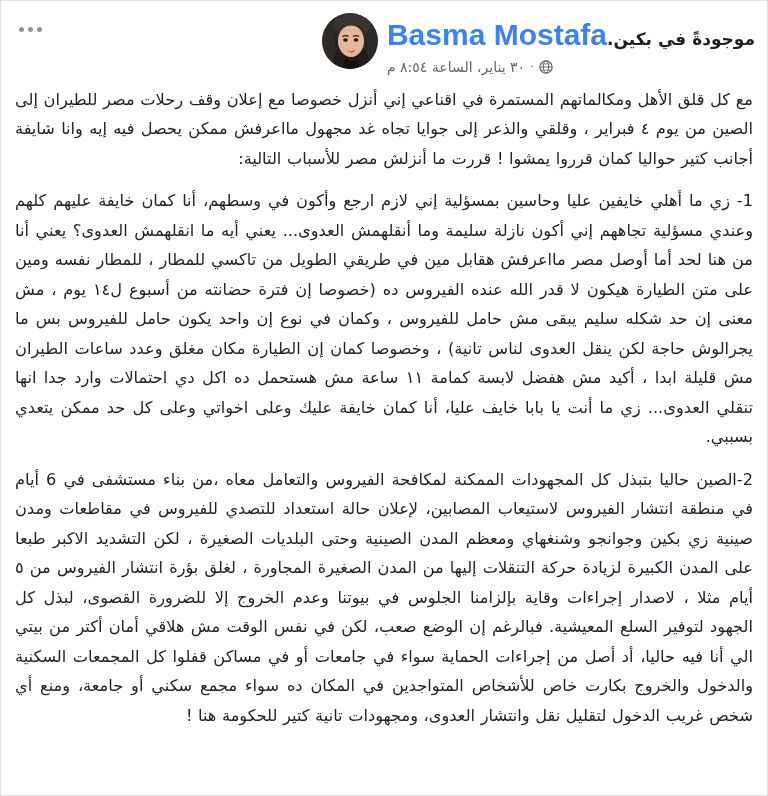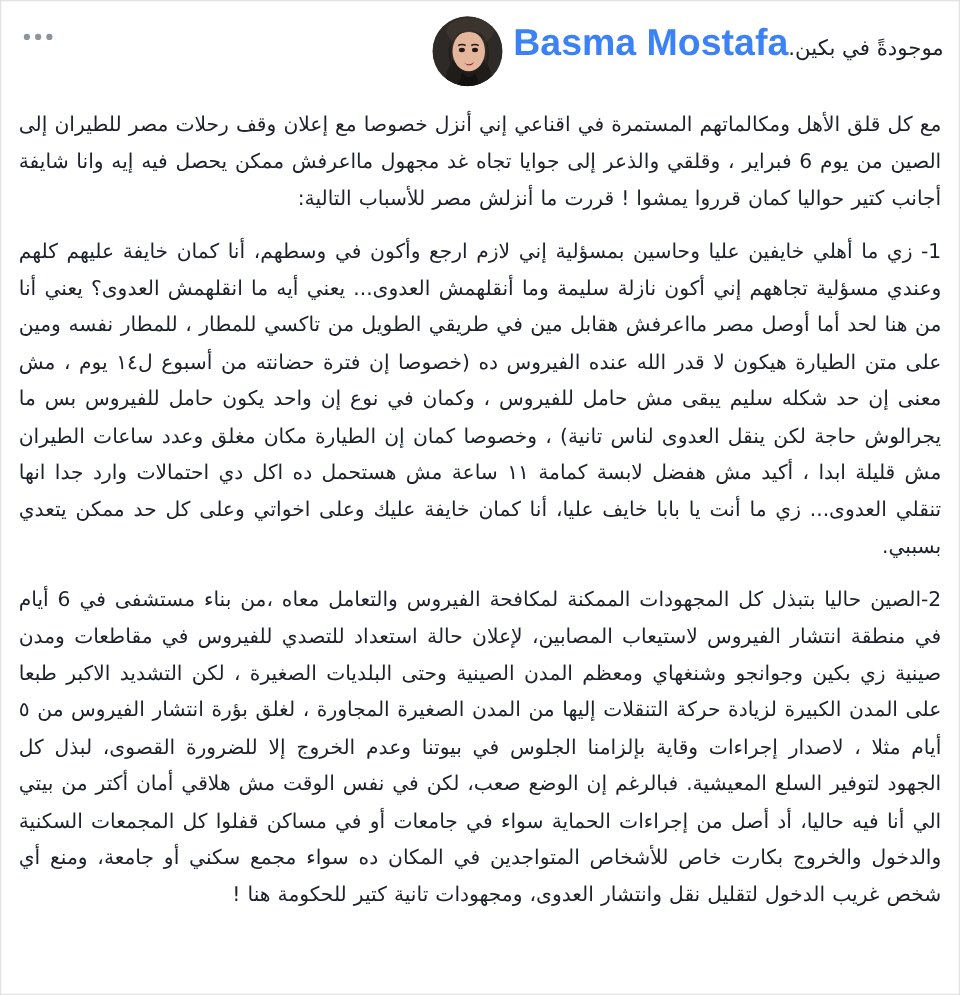--- a/index.html
+++ b/index.html
@@ -92,21 +92,21 @@
   .name-line .author {
     font-family: Liberation Sans, sans-serif;
     font-weight: bold;
     color: #3b82f6;
     font-size: 30px;
     direction: ltr;
     display: inline-block;
   }
   .name-line .subtitle {
     font-family: "DejaVu Sans", sans-serif;
-    font-weight: normal;
+    font-weight: bold;
     color: #1d2129;
     font-size: 17px;
     margin-right: 4px;
   }
 
   .meta-line {
     margin-top: 5px;
     font-size: 14px;
     color: #616770;
     display: flex;
@@ -185,24 +185,37 @@
             <path d="M25 37 Q29 40 33.5 36.5 Q30 42 25 37 Z" fill="#9c2f33"></path>
             <path d="M24 45 C27 50 31 50 34 45 L38 56 L20 56 Z" fill="#141211"></path>
           </g>
         </svg>
       </div>
 
       <div class="header-text">
         <div class="name-line">
           <span class="subtitle">موجودةً في بكين.</span><span class="author">Basma Mostafa</span>
         </div>
+        <div class="meta-line">
+          <span class="timestamp">٣٠ يناير، الساعة ٨:٥٤ م</span>
+          <span class="dot-sep">·</span>
+          <span class="globe-icon">
+            <svg viewBox="0 0 16 16" width="14" height="14" xmlns="http://www.w3.org/2000/svg" aria-hidden="true">
+              <circle cx="8" cy="8" r="7" fill="none" stroke="#616770" stroke-width="1.4"></circle>
+              <ellipse cx="8" cy="8" rx="3" ry="7" fill="none" stroke="#616770" stroke-width="1.1"></ellipse>
+              <line x1="1.2" y1="8" x2="14.8" y2="8" stroke="#616770" stroke-width="1.1"></line>
+              <line x1="2.3" y1="4.5" x2="13.7" y2="4.5" stroke="#616770" stroke-width="0.9"></line>
+              <line x1="2.3" y1="11.5" x2="13.7" y2="11.5" stroke="#616770" stroke-width="0.9"></line>
+            </svg>
+          </span>
+        </div>
       </div>
 
     </div>
   </div>
 
   <div class="post-body">
-    <p class="para">مع كل قلق الأهل ومكالماتهم المستمرة في اقناعي إني أنزل خصوصا مع إعلان وقف رحلات مصر للطيران إلى الصين من يوم 6 فبراير ، وقلقي والذعر إلى جوايا تجاه غد مجهول مااعرفش ممكن يحصل فيه إيه وانا شايفة أجانب كتير حواليا كمان قرروا يمشوا ! قررت ما أنزلش مصر للأسباب التالية:</p>
+    <p class="para">مع كل قلق الأهل ومكالماتهم المستمرة في اقناعي إني أنزل خصوصا مع إعلان وقف رحلات مصر للطيران إلى الصين من يوم ٤ فبراير ، وقلقي والذعر إلى جوايا تجاه غد مجهول مااعرفش ممكن يحصل فيه إيه وانا شايفة أجانب كتير حواليا كمان قرروا يمشوا ! قررت ما أنزلش مصر للأسباب التالية:</p>
     <p class="para">1- زي ما أهلي خايفين عليا وحاسين بمسؤلية إني لازم ارجع وأكون في وسطهم، أنا كمان خايفة عليهم كلهم وعندي مسؤلية تجاههم إني أكون نازلة سليمة وما أنقلهمش العدوى... يعني أيه ما انقلهمش العدوى؟ يعني أنا من هنا لحد أما أوصل مصر مااعرفش هقابل مين في طريقي الطويل من تاكسي للمطار ، للمطار نفسه ومين على متن الطيارة هيكون لا قدر الله عنده الفيروس ده (خصوصا إن فترة حضانته من أسبوع ل١٤ يوم ، مش معنى إن حد شكله سليم يبقى مش حامل للفيروس ، وكمان في نوع إن واحد يكون حامل للفيروس بس ما يجرالوش حاجة لكن ينقل العدوى لناس تانية) ، وخصوصا كمان إن الطيارة مكان مغلق وعدد ساعات الطيران مش قليلة ابدا ، أكيد مش هفضل لابسة كمامة ١١ ساعة مش هستحمل ده اكل دي احتمالات وارد جدا انها تنقلي العدوى... زي ما أنت يا بابا خايف عليا، أنا كمان خايفة عليك وعلى اخواتي وعلى كل حد ممكن يتعدي بسببي.</p>
     <p class="para">2-الصين حاليا بتبذل كل المجهودات الممكنة لمكافحة الفيروس والتعامل معاه ،من بناء مستشفى في 6 أيام في منطقة انتشار الفيروس لاستيعاب المصابين، لإعلان حالة استعداد للتصدي للفيروس في مقاطعات ومدن صينية زي بكين وجوانجو وشنغهاي ومعظم المدن الصينية وحتى البلديات الصغيرة ، لكن التشديد الاكبر طبعا على المدن الكبيرة لزيادة حركة التنقلات إليها من المدن الصغيرة المجاورة ، لغلق بؤرة انتشار الفيروس من ٥ أيام مثلا ، لاصدار إجراءات وقاية بإلزامنا الجلوس في بيوتنا وعدم الخروج إلا للضرورة القصوى، لبذل كل الجهود لتوفير السلع المعيشية. فبالرغم إن الوضع صعب، لكن في نفس الوقت مش هلاقي أمان أكتر من بيتي الي أنا فيه حاليا، أد أصل من إجراءات الحماية سواء في جامعات أو في مساكن قفلوا كل المجمعات السكنية والدخول والخروج بكارت خاص للأشخاص المتواجدين في المكان ده سواء مجمع سكني أو جامعة، ومنع أي شخص غريب الدخول لتقليل نقل وانتشار العدوى، ومجهودات تانية كتير للحكومة هنا !</p>
   </div>
 
 </div>
 
 </body></html>

